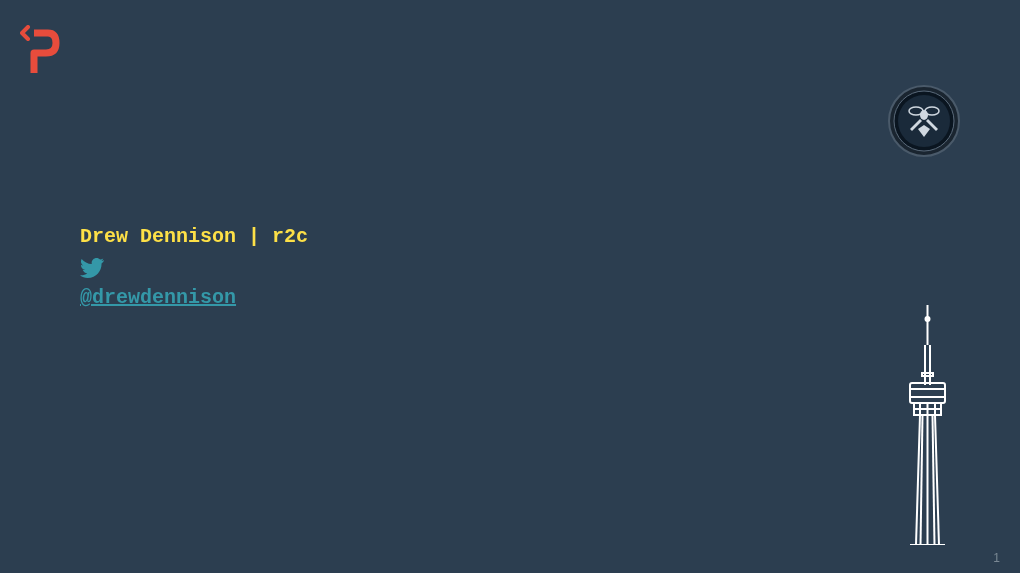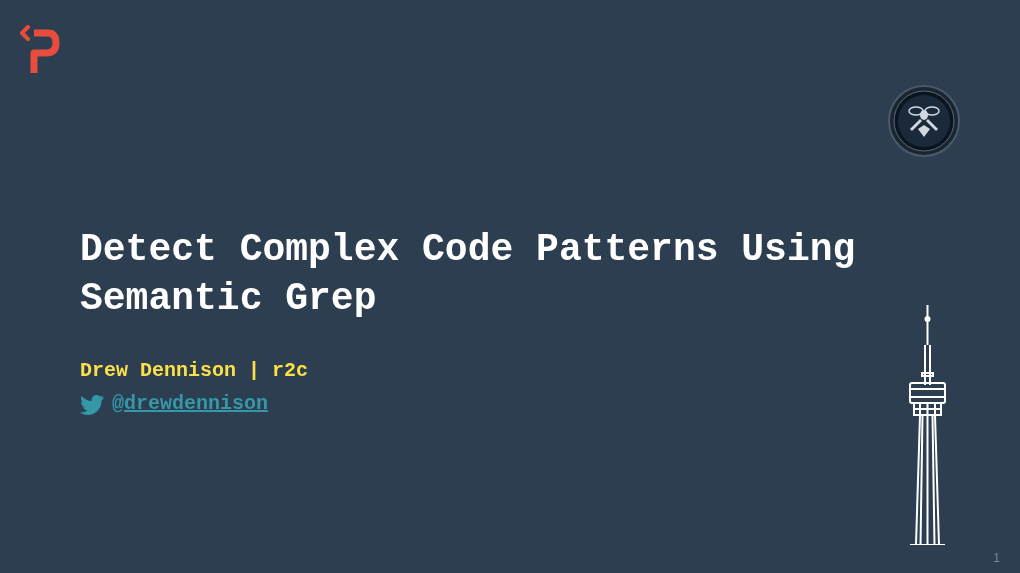--- a/index.html
+++ b/index.html
@@ -50,23 +50,24 @@
     }
     .author-line {
       color: #fde047;
       font-size: 20px;
       font-weight: bold;
       margin-bottom: 10px;
       font-family: 'Courier New', Courier, monospace;
     }
     .twitter-line {
       display: flex;
-      align-items: flex-end;
+      align-items: flex-start;
       gap: 8px;
       margin-bottom: 45px;
+      flex-direction: column;
     }
     .twitter-icon {
       width: 24px;
       height: 20px;
       color: #3498a8;
     }
     .twitter-handle {
       color: #3498a8;
       font-size: 20px;
       font-weight: bold;
@@ -121,21 +122,20 @@
       <path d="M 32 34 L 22 44 L 24 46 L 34 36 Z"></path>
       <path d="M 40 34 L 50 44 L 48 46 L 38 36 Z"></path>
       <ellipse cx="28" cy="26" rx="7" ry="4" fill="none" stroke="#d0d8e0" stroke-width="1.5"></ellipse>
       <ellipse cx="44" cy="26" rx="7" ry="4" fill="none" stroke="#d0d8e0" stroke-width="1.5"></ellipse>
       <path d="M 30 44 L 36 40 L 42 44 L 36 52 Z"></path>
     </g>
   </svg>
 </div>
 
 <div class="content">
-  <h1 class="title">Detect Complex Code Patterns Using Semantic Grep</h1>
   <div class="author-line">Drew Dennison | r2c</div>
   <div class="twitter-line">
     <svg class="twitter-icon" viewBox="0 0 24 20" fill="currentColor">
       <path d="M23.954 2.323c-.88.39-1.83.654-2.825.775 1.014-.611 1.794-1.574 2.163-2.723-.951.555-2.005.959-3.127 1.184C19.27.663 17.99 0 16.574 0c-2.717 0-4.92 2.203-4.92 4.917 0 .39.045.765.127 1.124C7.69 5.84 4.066 3.88 1.64.9c-.427.722-.666 1.561-.666 2.475 0 1.71.87 3.213 2.188 4.096-.807-.026-1.566-.248-2.228-.616v.061c0 2.385 1.693 4.374 3.946 4.827-.413.111-.849.171-1.296.171-.314 0-.615-.03-.916-.086.631 1.953 2.445 3.377 4.604 3.417-1.68 1.319-3.809 2.105-6.102 2.105-.39 0-.779-.023-1.17-.067C2.19 19.07 4.768 20 7.557 20c9.054 0 13.999-7.496 13.999-13.986 0-.21 0-.42-.015-.63.961-.689 1.8-1.56 2.46-2.548l-.047-.02z"></path>
     </svg>
     <a class="twitter-handle">@drewdennison</a>
   </div>
 </div>
 
 <div class="tower-container">

